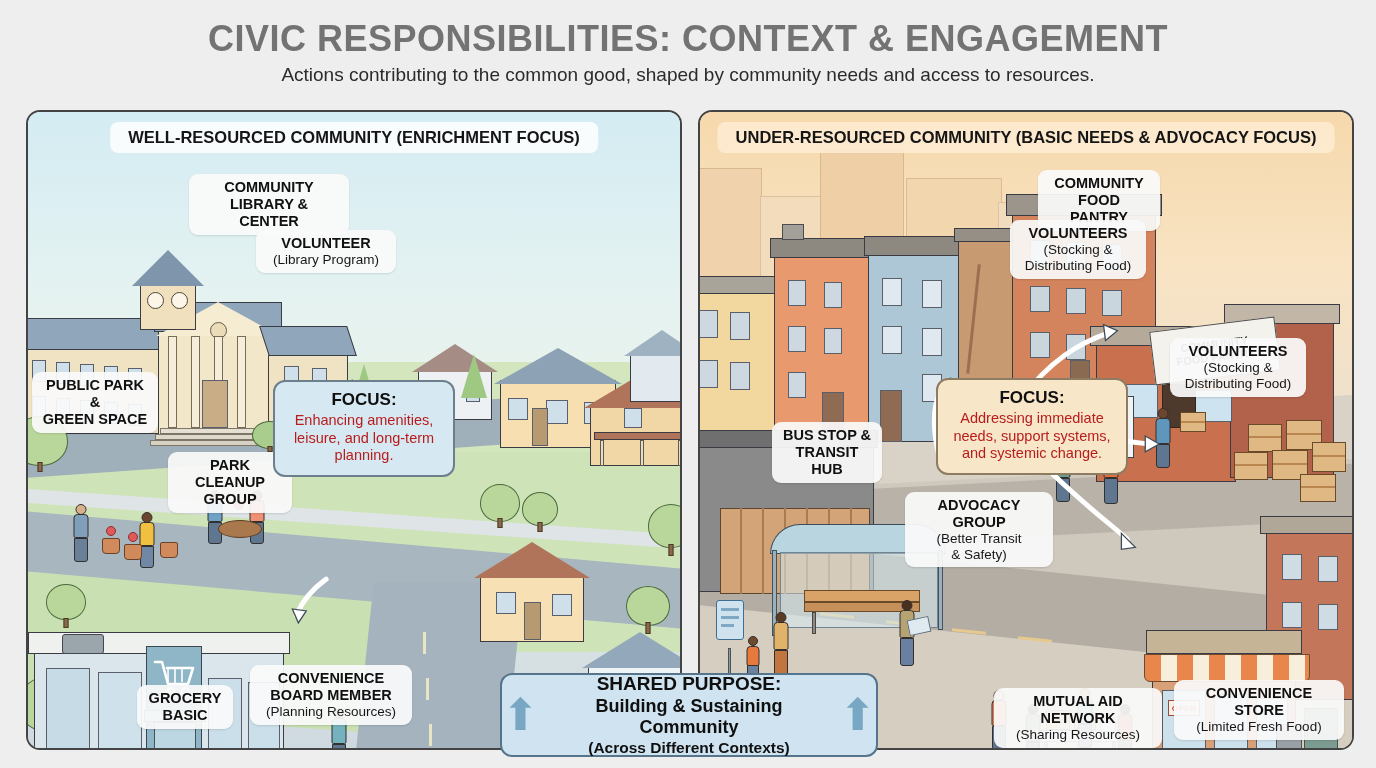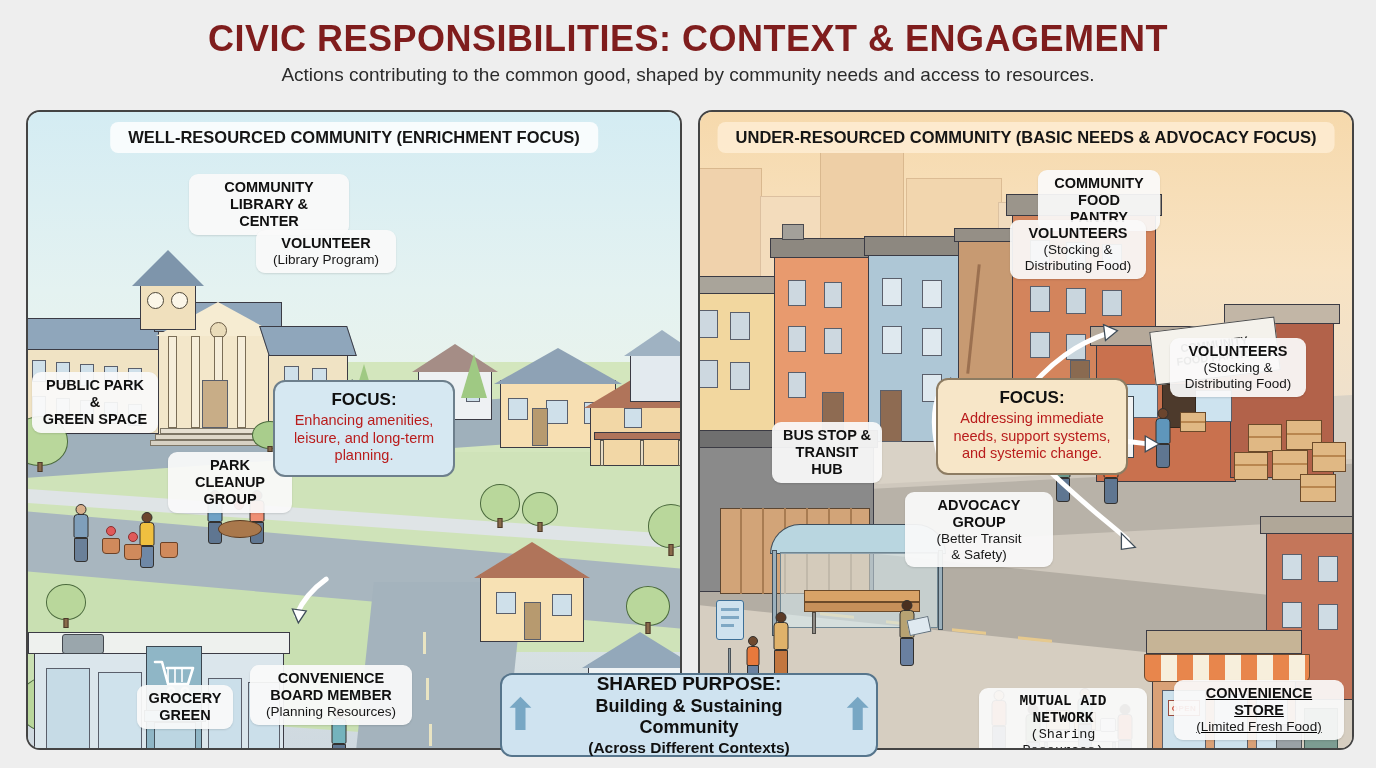--- a/index.html
+++ b/index.html
@@ -10,21 +10,21 @@
     overflow: hidden;
     position: relative;
   }
   .stage { position: relative; width: 1376px; height: 768px; }
 
   
   .title {
     position: absolute; top: 18px; left: 0; width: 1376px;
     text-align: center;
     font-size: 36px; font-weight: bold; letter-spacing: 0.5px;
-    color: #7f1d1d;
+    color: #737373;
     text-transform: uppercase;
   }
   .subtitle {
     position: absolute; top: 64px; left: 0; width: 1376px;
     text-align: center;
     font-size: 19px; color: #2b2b2b;
   }
 
   
   .panel {
@@ -373,21 +373,21 @@
     <div class="label" style="left:228px;top:118px;width:140px;">
       <span class="l1">VOLUNTEER</span>
       <span class="l2">(Library Program)</span>
     </div>
     <div class="label" style="left:140px;top:340px;width:124px;">
       <span class="l1">PARK CLEANUP
 GROUP</span>
     </div>
     <div class="label" style="left:109px;top:573px;width:96px;">
       <span class="l1">GROCERY
-GREEN</span>
+BASIC</span>
     </div>
     <div class="label" style="left:222px;top:553px;width:162px;">
       <span class="l1">CONVENIENCE
 BOARD MEMBER</span>
       <span class="l2">(Planning Resources)</span>
     </div>
 
     <div class="focus focus-left" style="left:245px;top:268px;">
       <span class="ftitle">FOCUS:</span>
       <span class="fbody">Enhancing amenities,
@@ -644,25 +644,25 @@
     </div>
     <div class="label" style="left:205px;top:380px;width:148px;">
       <span class="l1">ADVOCACY GROUP</span>
       <span class="l2">(Better Transit
 &amp; Safety)</span>
     </div>
     <div class="label" style="left:72px;top:310px;width:110px;">
       <span class="l1">BUS STOP &amp;
 TRANSIT HUB</span>
     </div>
-    <div class="label" style="left:279px;top:576px;width:168px;font-family:Liberation Mono, monospace;">
+    <div class="label" style="left:294px;top:576px;width:168px;">
       <span class="l1">MUTUAL AID NETWORK</span>
       <span class="l2">(Sharing Resources)</span>
     </div>
-    <div class="label" style="left:474px;top:568px;width:170px;text-decoration:underline;">
+    <div class="label" style="left:474px;top:568px;width:170px;">
       <span class="l1">CONVENIENCE STORE</span>
       <span class="l2">(Limited Fresh Food)</span>
     </div>
 
     <div class="focus focus-right" style="left:236px;top:266px;">
       <span class="ftitle">FOCUS:</span>
       <span class="fbody">Addressing immediate
 needs, support systems,
 and systemic change.</span>
     </div>

